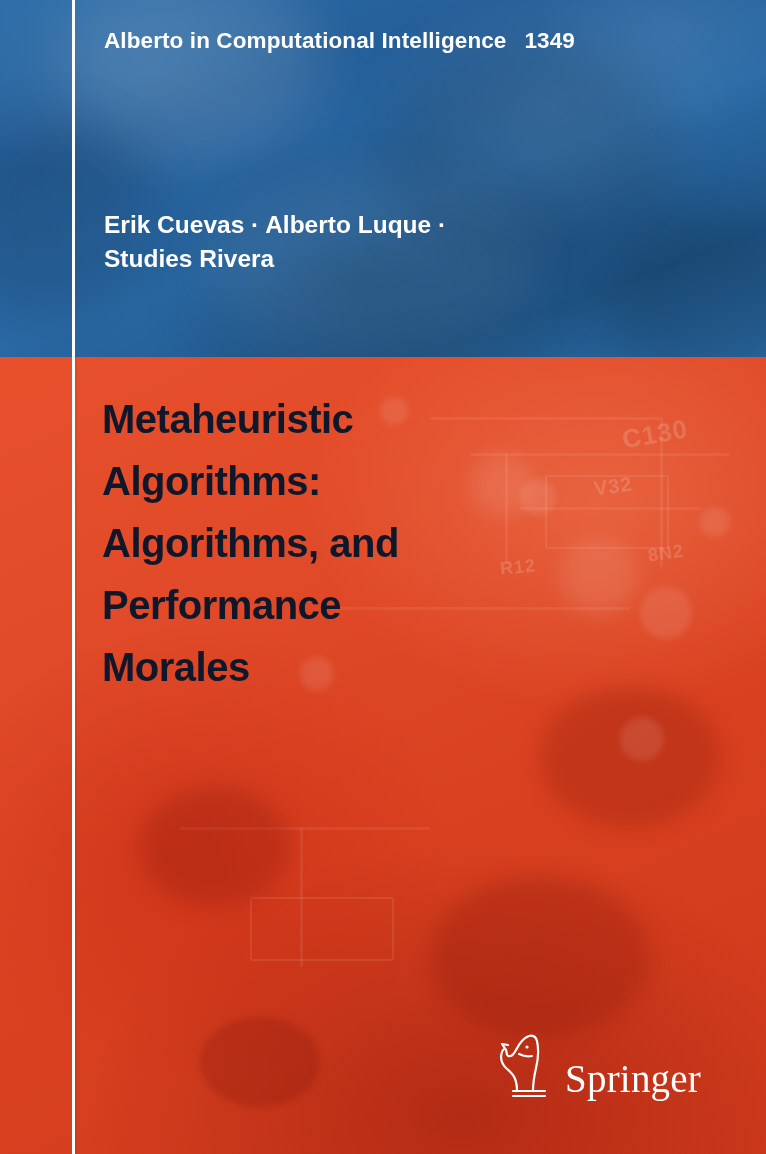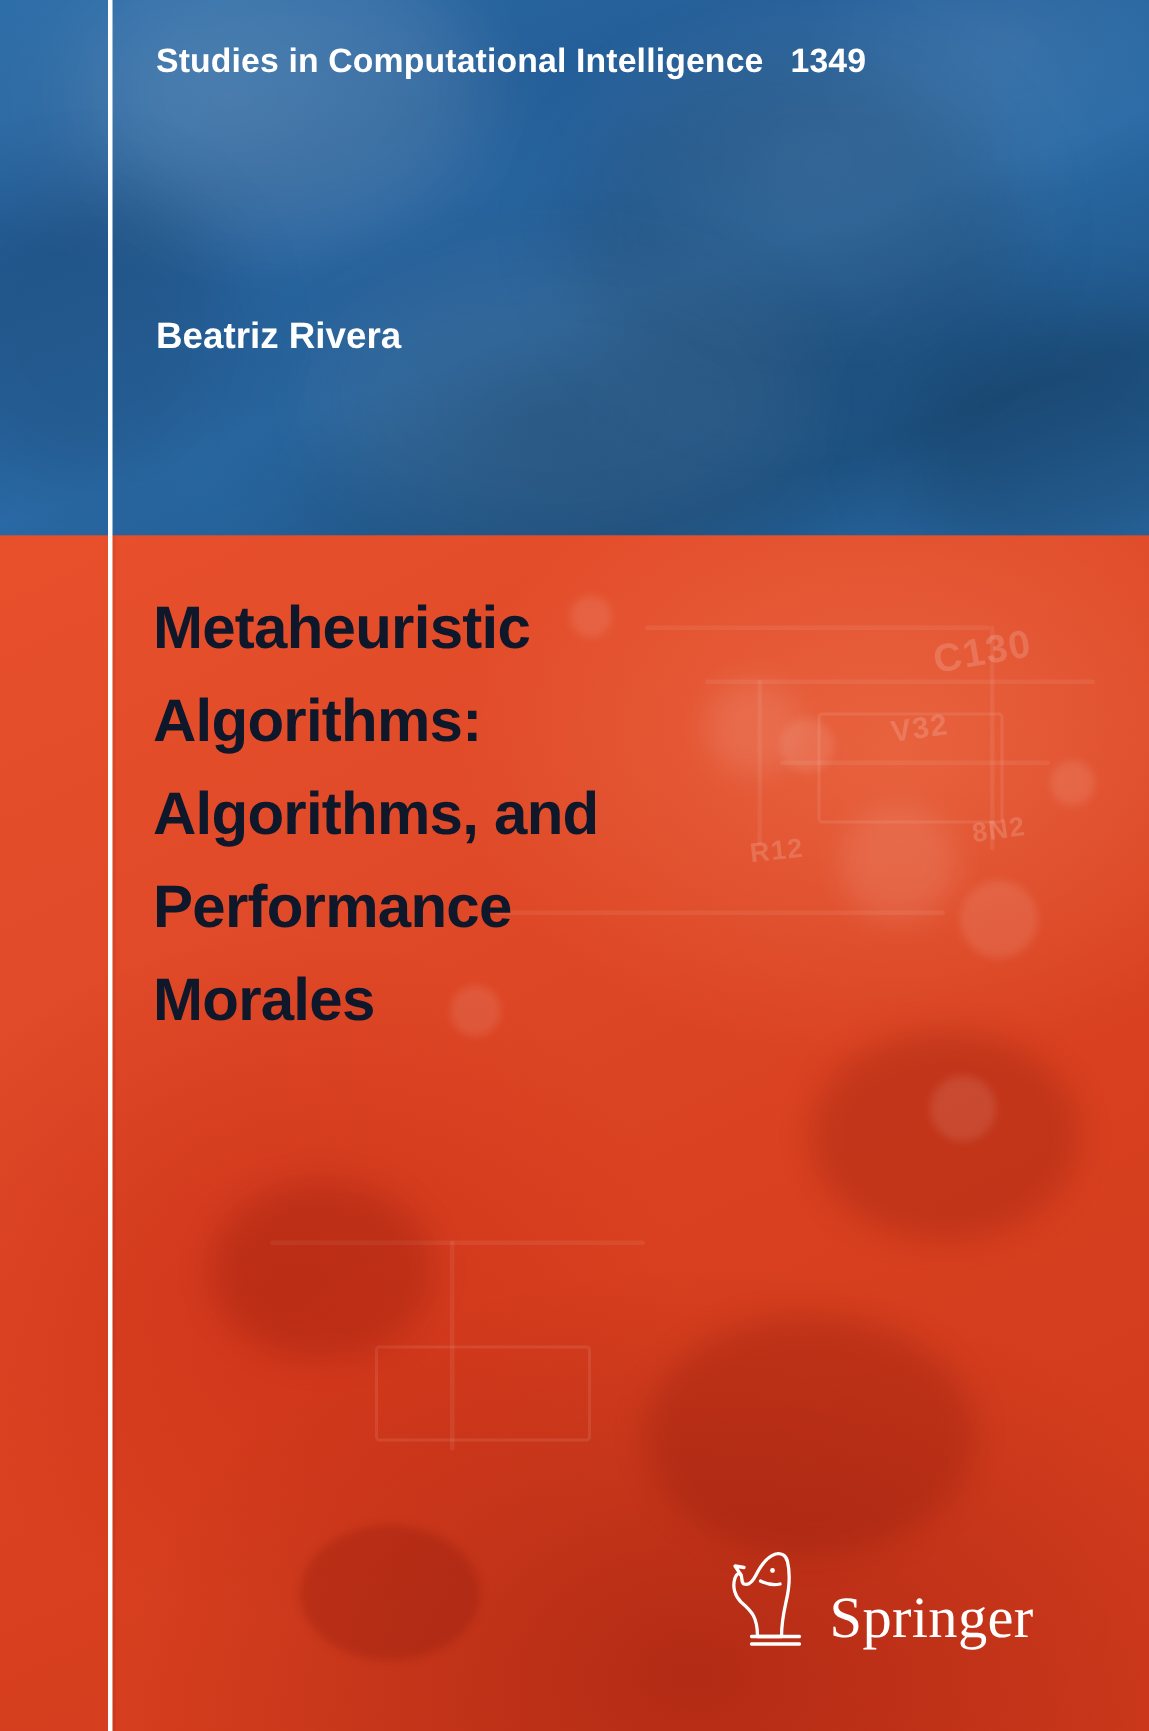--- a/index.html
+++ b/index.html
@@ -138,21 +138,21 @@
     font-size: 40px;
     font-weight: 700;
     line-height: 62px;
     letter-spacing: -0.5px;
   }
   .title .tline { white-space: nowrap; }
 
   
   .springer {
     position: absolute;
-    right: 77px;
+    right: 65px;
     bottom: 52px;
     display: flex;
     align-items: flex-end;
     gap: 14px;
   }
   .springer .knight {
     width: 58px;
     height: 72px;
     display: block;
   }
@@ -208,25 +208,26 @@
     <div class="tex dark big" style="left:540px; top:330px; width:180px; height:140px;"></div>
     <div class="tex" style="left:620px; top:360px; width:44px; height:44px;"></div>
     <div class="tex" style="left:300px; top:300px; width:34px; height:34px;"></div>
     <div class="tex dark" style="left:200px; top:660px; width:120px; height:90px;"></div>
   </div>
 
   <div class="vrule"></div>
   <div class="vrule-shadow"></div>
 
   <div class="series">
-    <span>Studies in Computational Intelligence</span><span class="vol">1349</span>
+    <span>Alberto in Computational Intelligence</span><span class="vol">1349</span>
   </div>
 
   <div class="authors">
-    <div class="aline">Beatriz Rivera</div>
+    <div class="aline">Erik Cuevas · Alberto Luque ·</div>
+    <div class="aline">Studies Rivera</div>
   </div>
 
   <div class="title">
     <div class="tline">Metaheuristic</div>
     <div class="tline">Algorithms:</div>
     <div class="tline">Algorithms, and</div>
     <div class="tline">Performance</div>
     <div class="tline">Morales</div>
   </div>
 

